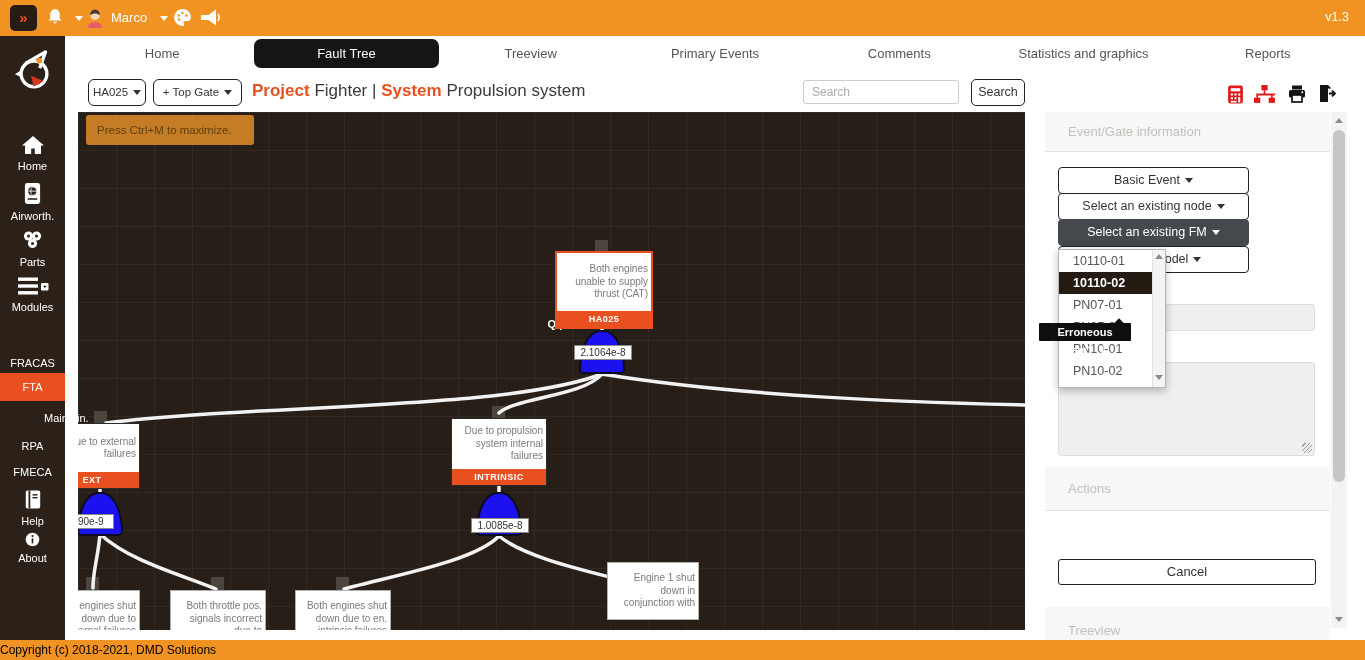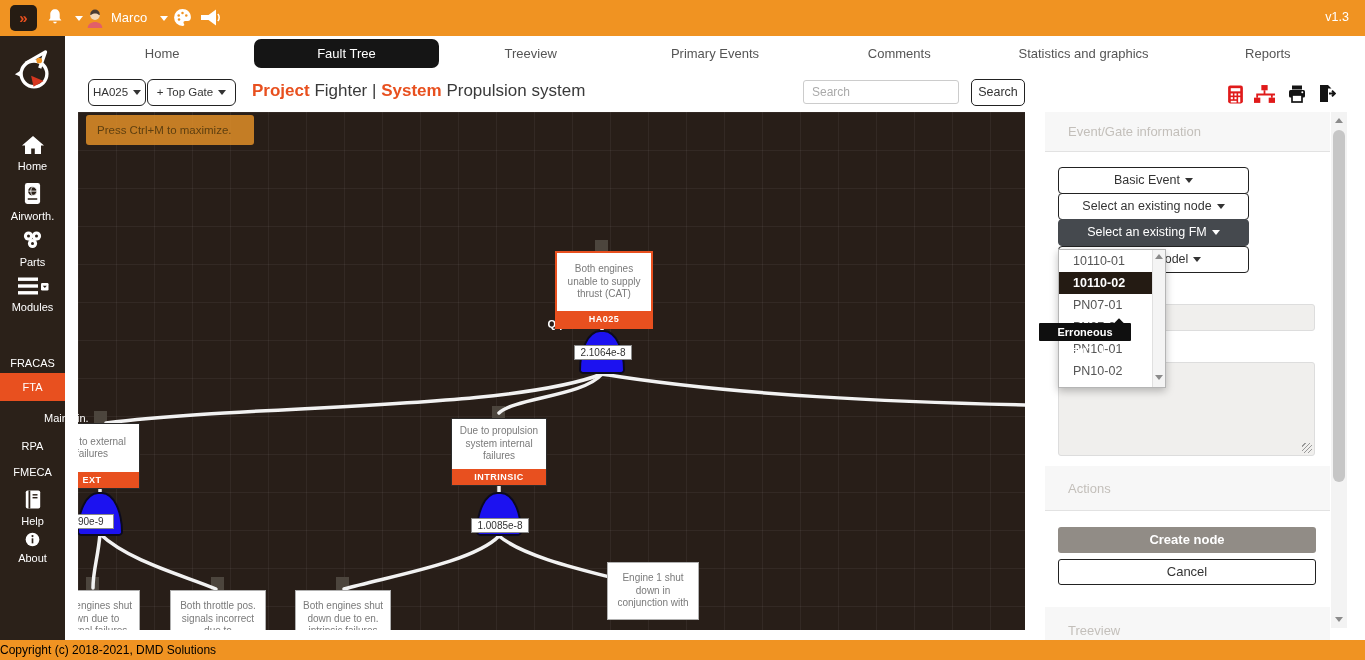--- a/index.html
+++ b/index.html
@@ -46,21 +46,21 @@
             background-size:38px 38px; }
   .hint { position:absolute; left:8px; top:3px; width:168px; height:30px; background:rgba(230,146,40,0.82); border-radius:3px;
           color:#5d3f10; font-size:11.5px; line-height:30px; padding-left:11px; z-index:9; }
   .stubsq { position:absolute; width:13px; height:13px; background:#4c453d; }
   .wires { position:absolute; left:0; top:0; z-index:2; }
   .gate { position:absolute; width:46px; height:44px; background:#1c12f0; border:2.5px solid #0b0a1e;
           border-radius:50% 50% 12% 12% / 100% 100% 10% 10%; z-index:3; cursor:pointer; }
   .val { position:absolute; background:#fff; border:1px solid #8a8a8a; font-size:10px; color:#333; text-align:center;
          line-height:14px; z-index:4; }
   .ftnode { position:absolute; z-index:4; cursor:pointer; }
-  .ft-title { background:#fff; color:#7a7a7a; font-size:10px; line-height:1.25; text-align:center;
+  .ft-title { background:#fff; color:#7a7a7a; font-size:10px; line-height:1.25; text-align:right;
               display:flex; align-items:center; justify-content:center; padding:2px 3px; }
   .ft-tag { background:#e8501f; color:#fff; font-weight:bold; font-size:9px; letter-spacing:0.5px; text-align:center;
             line-height:16px; }
   .qlabel { position:absolute; color:#fff; font-weight:bold; font-size:11px; text-align:right; z-index:4; }
 
   
   .sect { position:absolute; left:1045px; width:285px; background:#f7f7f7; border-bottom:1px solid #e2e2e2; z-index:2; }
   .sect-label { color:#c3bfba; font-size:13px; padding-left:23px; }
   .pbtn { position:absolute; left:1058px; width:191px; height:27px; background:#fff; border:1.5px solid #222; border-radius:4px;
           font-size:12.5px; color:#333; text-align:center; line-height:24px; cursor:pointer; z-index:3; }
@@ -213,21 +213,21 @@
     <div class="tab">Treeview</div>
     <div class="tab">Primary Events</div>
     <div class="tab">Comments</div>
     <div class="tab">Statistics and graphics</div>
     <div class="tab">Reports</div>
   </div>
 
   <div class="btn-outline" style="left:88px; top:79px; width:58px; height:27px; line-height:24px;">
     <span>HA025</span><span class="caret"></span>
   </div>
-  <div class="btn-outline" style="left:147px; top:79px; width:89px; height:27px; line-height:24px;">
+  <div class="btn-outline" style="left:153px; top:79px; width:89px; height:27px; line-height:24px;">
     <span>+ Top Gate</span><span class="caret"></span>
   </div>
   <div class="pagetitle">
     <b>Project</b>
     <span>Fighter</span>
     <span>|</span>
     <b>System</b>
     <span>Propulsion system</span>
   </div>
   <input class="search-inp" type="text" placeholder="Search" style="">
@@ -370,22 +370,20 @@
 
   <div class="tooltip">
     <div class="tip-caret"></div>
     <span>Erroneous Item1_1</span>
   </div>
 
   <div class="sect" style="top:466px; height:45px;">
     <div class="sect-label" style="line-height:45px;">Actions</div>
   </div>
 
-  <div class="abs" style="left:1058px; top:527px; width:258px; height:26px; background:#918c86; border-radius:3px;
-       color:#fff; font-weight:bold; font-size:13px; text-align:center; line-height:26px; cursor:pointer; z-index:3;">Create node</div>
   <div class="abs" style="left:1058px; top:559px; width:258px; height:26px; background:#fff; border:1.5px solid #222; border-radius:3px;
        color:#333; font-size:13px; text-align:center; line-height:23px; cursor:pointer; z-index:3;">Cancel</div>
 
   <div class="sect" style="top:607px; height:33px; border-bottom:none;">
     <div class="sect-label" style="line-height:48px;">Treeview</div>
   </div>
 
   <div class="scrollbar">
     <div class="tri-up" style="margin:6px auto 0;"></div>
     <div class="sb-thumb"></div>

